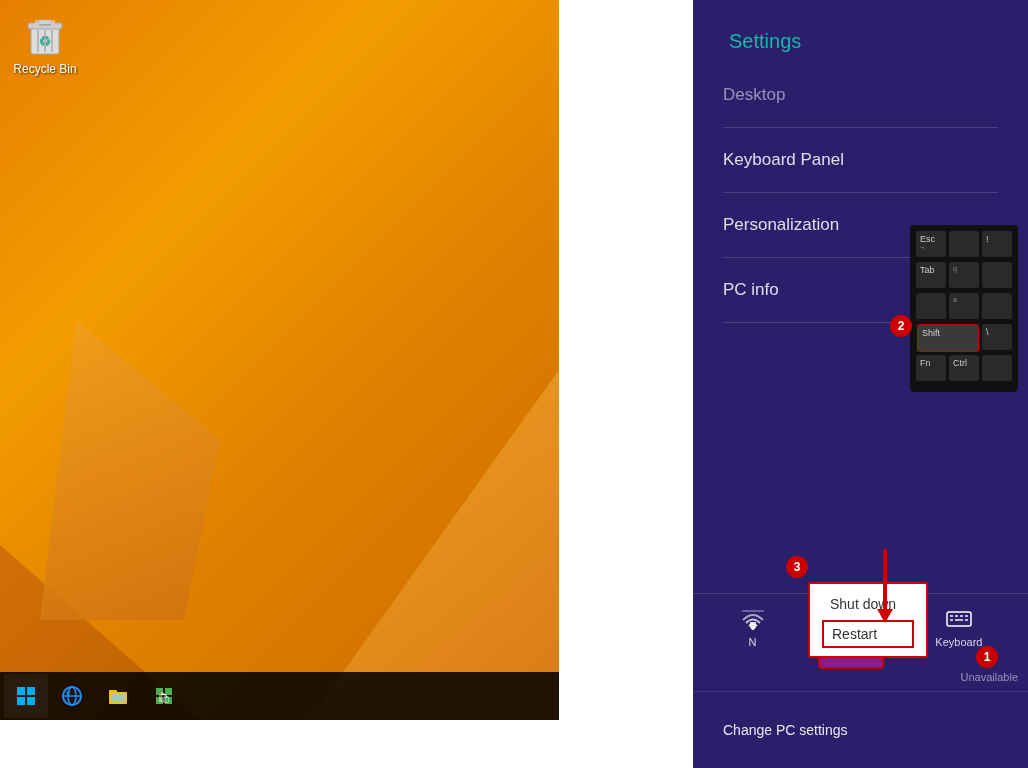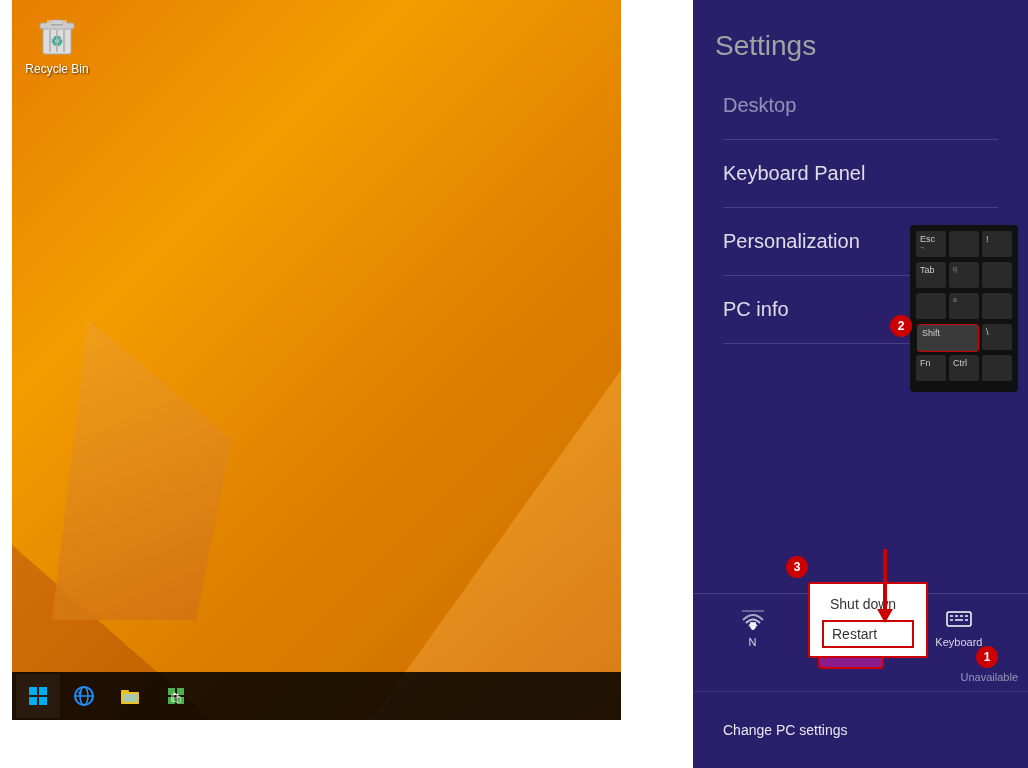--- a/index.html
+++ b/index.html
@@ -1,22 +1,22 @@
 <!DOCTYPE html>
 <html><head>
   <meta charset="utf-8">
   <style>
     * { margin: 0; padding: 0; box-sizing: border-box; }
     body { width: 1028px; height: 768px; overflow: hidden; font-family: 'Segoe UI', sans-serif; position: relative; }
 
     
     #desktop {
       position: absolute;
-      left: 12px; top: 0;
-      width: 609px; height: 720px;
+      left: 0; top: 0;
+      width: 559px; height: 720px;
       background: linear-gradient(135deg, #e67e00 0%, #f39c00 30%, #e08000 60%, #c96b00 100%);
       overflow: hidden;
     }
 
     
     .shape1 {
       position: absolute;
       bottom: 0; left: 0;
       width: 200px; height: 250px;
       background: linear-gradient(135deg, #d4730a, #c06000);
@@ -85,35 +85,35 @@
     #settings-panel {
       position: absolute;
       right: 0; top: 0;
       width: 335px; height: 768px;
       background: #2a1f6b;
       color: white;
       display: flex; flex-direction: column;
     }
 
     .settings-title {
-      font-size: 28px;
+      font-size: 20px;
       font-weight: 300;
-      padding: 30px 30px 20px 22px;
-      color: #a3a3a3;
+      padding: 30px 30px 20px 36px;
+      color: #14b8a6;
     }
 
     .settings-menu {
       display: flex; flex-direction: column;
       padding: 0 30px;
       flex: 1;
     }
 
     .settings-item {
       padding: 12px 0;
-      font-size: 20px;
+      font-size: 17px;
       color: rgba(255,255,255,0.85);
       cursor: pointer;
       border: none; background: none;
       text-align: left;
     }
     .settings-item.active { color: rgba(255,255,255,0.5); }
 
     .settings-divider {
       height: 1px;
       background: rgba(255,255,255,0.15);

